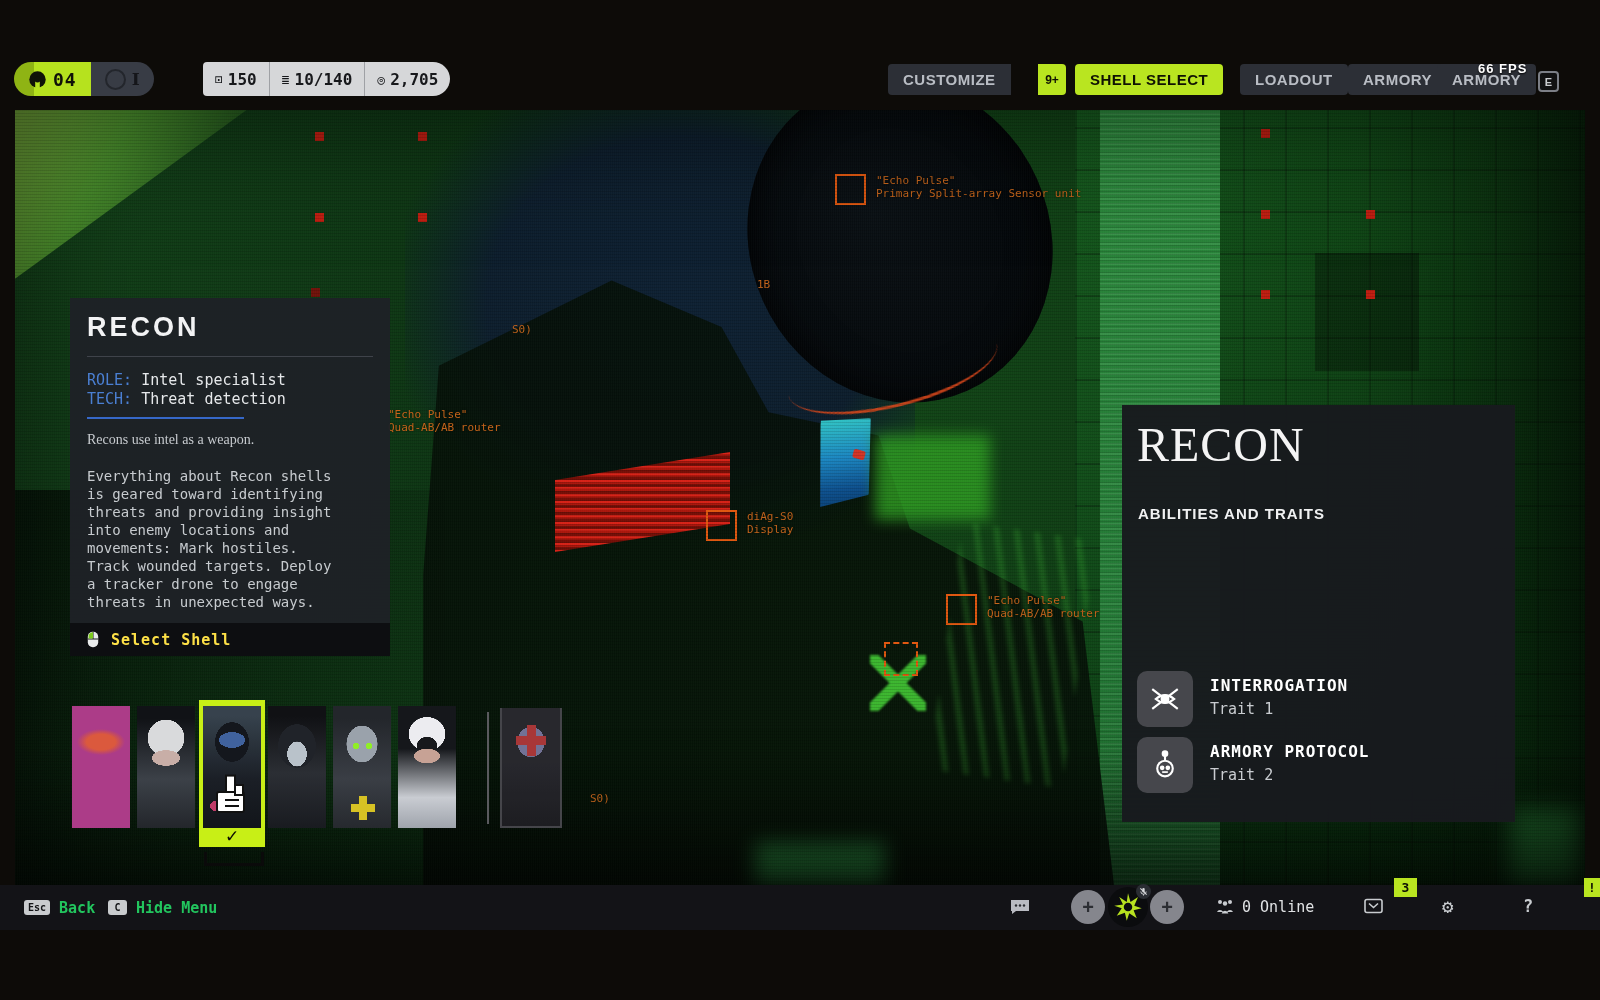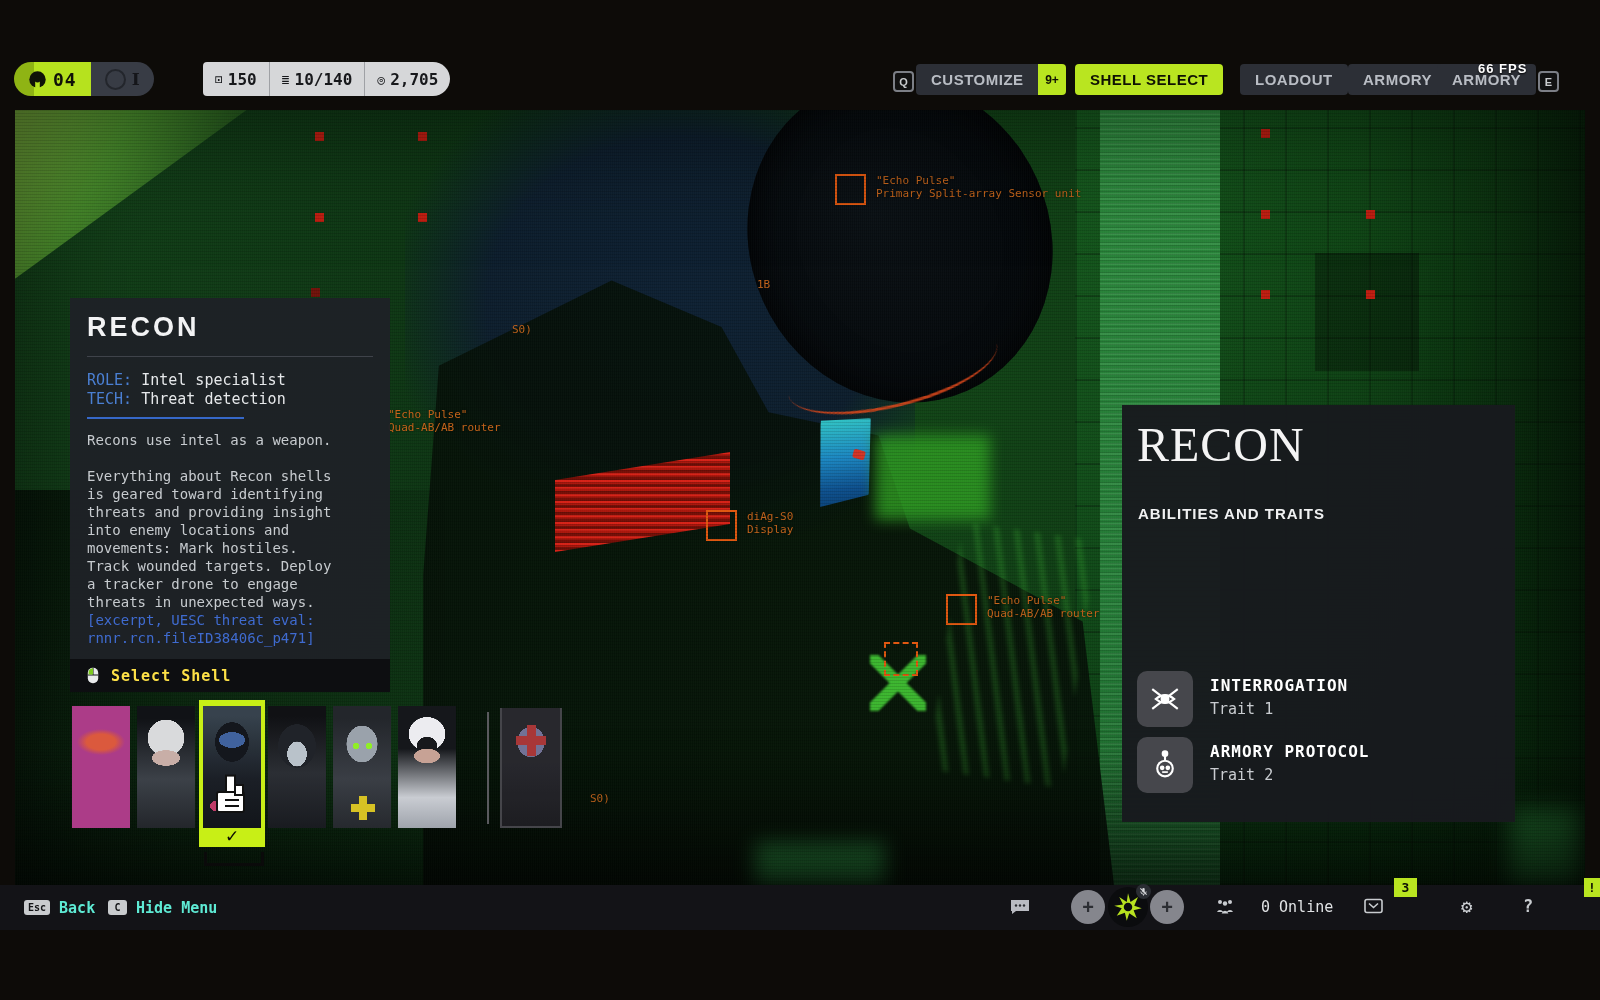--- a/index.html
+++ b/index.html
@@ -91,21 +91,21 @@
 
   
   #info{position:absolute;left:70px;top:298px;width:320px;background:rgba(30,33,38,.96);z-index:20;}
   #info .inner{padding:14px 17px 12px 17px;}
   .info-title{font:800 27px "Liberation Sans",sans-serif;letter-spacing:3px;color:#f2f3f4;}
   .info-hr{height:1px;background:#3f434a;margin:13px 0 14px 0;}
   .kv{font:15px/19px "DejaVu Sans Mono",monospace;color:#e6e8ea;}
   .kv .k{color:#4a7fd2;}
   .bluerule{width:157px;height:2px;background:#3668c8;margin:8px 0 12px 0;}
   .ptext{font:14px/18px "DejaVu Sans Mono",monospace;color:#c7cbcf;white-space:pre-line;}
-  .summary{margin-bottom:18px;}
+  .summary{margin-bottom:18px;font-family:Liberation Serif, serif;}
   .excerpt{color:#3f6bd0;}
   .select-strip{display:flex;align-items:center;gap:12px;background:#0d0e11;height:33px;padding:0 17px;}
   .select-strip span{font:700 15px "DejaVu Sans Mono",monospace;color:#fde047;letter-spacing:1px;}
 
   
   .thumb{position:absolute;width:58px;height:122px;filter:saturate(.95);}
   .t1{background:radial-gradient(ellipse 24px 13px at 29px 36px,#e0583a 60%,#b03a8a 100%),
       radial-gradient(ellipse 26px 30px at 29px 32px,#9fc4b4 0 70%,rgba(0,0,0,0) 71%),
       linear-gradient(180deg,#18241e 0 15%,#5d7a68 55%,#31443a);}
   .t2{background:radial-gradient(ellipse 20px 11px at 29px 52px,#c9aea6 0 70%,rgba(0,0,0,0) 71%),
@@ -146,32 +146,32 @@
   .abrow{position:absolute;left:15px;width:360px;height:56px;}
   .abtile{position:absolute;left:0;top:0;width:56px;height:56px;background:#46474c;border-radius:10px;
     display:flex;align-items:center;justify-content:center;}
   .abname{position:absolute;left:73px;top:5px;font:700 16px "DejaVu Sans Mono",monospace;color:#fff;letter-spacing:1px;}
   .abtype{position:absolute;left:73px;top:29px;font:15px "DejaVu Sans Mono",monospace;color:#c9ccd0;}
 
   
   #footer{position:absolute;left:0;top:885px;width:1600px;height:45px;background:#131317;z-index:25;}
   .kcap{display:inline-flex;align-items:center;justify-content:center;background:#c9cbce;color:#141518;
     font:700 10px "DejaVu Sans Mono",monospace;padding:2px 4px;border-radius:3px;min-width:11px;}
-  .flabel{font:700 15px "DejaVu Sans Mono",monospace;color:#5eead4;text-align:right;}
+  .flabel{font:700 15px "DejaVu Sans Mono",monospace;color:#22c55e;text-align:right;}
   .fgroup{position:absolute;top:0;height:45px;display:flex;align-items:center;gap:9px;}
   .circ{position:absolute;top:5px;width:34px;height:34px;border-radius:50%;background:#85868d;
     display:flex;align-items:center;justify-content:center;color:#2c2e33;font:700 20px "Liberation Sans",sans-serif;}
   .avatar{position:absolute;left:1108px;top:2px;width:40px;height:40px;border-radius:50%;background:#0b0c0e;z-index:2;
     display:flex;align-items:center;justify-content:center;}
   .micbadge{position:absolute;right:-3px;top:-3px;width:15px;height:15px;border-radius:50%;background:#2a2d33;
     display:flex;align-items:center;justify-content:center;}
   .badge{position:absolute;background:#b9e520;color:#101203;font:700 13px "DejaVu Sans Mono",monospace;
     display:flex;align-items:center;justify-content:center;z-index:26;}
   .ficon{position:absolute;top:12px;}
-  .ftext{position:absolute;top:13px;font:15px "DejaVu Sans Mono",monospace;color:#e0e2e4;margin-left:19px;}
+  .ftext{position:absolute;top:13px;font:15px "DejaVu Sans Mono",monospace;color:#e0e2e4;}
   .qmark{position:absolute;left:1523px;top:11px;font:700 17px "DejaVu Sans Mono",monospace;color:#c9ccd0;}
 </style>
 </head>
 <body>
 
 <div id="root">
 
   <div id="scene">
     <div class="sc-base"></div>
     <div class="sc-wedge"></div>
@@ -265,21 +265,21 @@
       <span class="g">≣</span>
       <span>10/140</span>
     </div>
     <div class="stat">
       <span class="g">◎</span>
       <span>2,705</span>
     </div>
   </div>
 
   <div class="kghost" style="left:893px;top:71px">Q</div>
-  <div class="navbtn haschip" style="left:916px">CUSTOMIZE</div>
+  <div class="navbtn haschip" style="left:888px">CUSTOMIZE</div>
   <div class="chip" style="left:1036px">9+</div>
   <div class="navbtn active" style="left:1075px">SHELL SELECT</div>
   <div class="navbtn" style="left:1240px">LOADOUT</div>
   <div class="navbtn" style="left:1348px">ARMORY</div>
   <div class="navbtn" style="left:1437px">ARMORY</div>
   <div class="kghost" style="left:1538px;top:71px">E</div>
   <div class="fps">66 FPS</div>
 
   <div id="info">
     <div class="inner">
@@ -290,22 +290,20 @@
       <div class="bluerule"></div>
       <div class="ptext summary">Recons use intel as a weapon.</div>
       <div class="ptext">Everything about Recon shells
 is geared toward identifying
 threats and providing insight
 into enemy locations and
 movements: Mark hostiles.
 Track wounded targets. Deploy
 a tracker drone to engage
 threats in unexpected ways.</div>
-      <div class="ptext excerpt">[excerpt, UESC threat eval:
-rnnr.rcn.fileID38406c_p471]</div>
     </div>
     <div class="select-strip">
       <svg width="12" height="17" viewBox="0 0 12 17">
         <rect x="0.8" y="0.8" width="10.4" height="15.4" rx="5" fill="#e9ebec"></rect>
         <path d="M6 1 v7 M1 8 h10" stroke="#17181b" stroke-width="1"></path>
         <path d="M1.6 7.4 v-2.6 a4.4 4.4 0 0 1 4.4 -3.6 v6.2 z" fill="#7cc91e"></path>
       </svg>
       <span>Select Shell</span>
     </div>
   </div>

